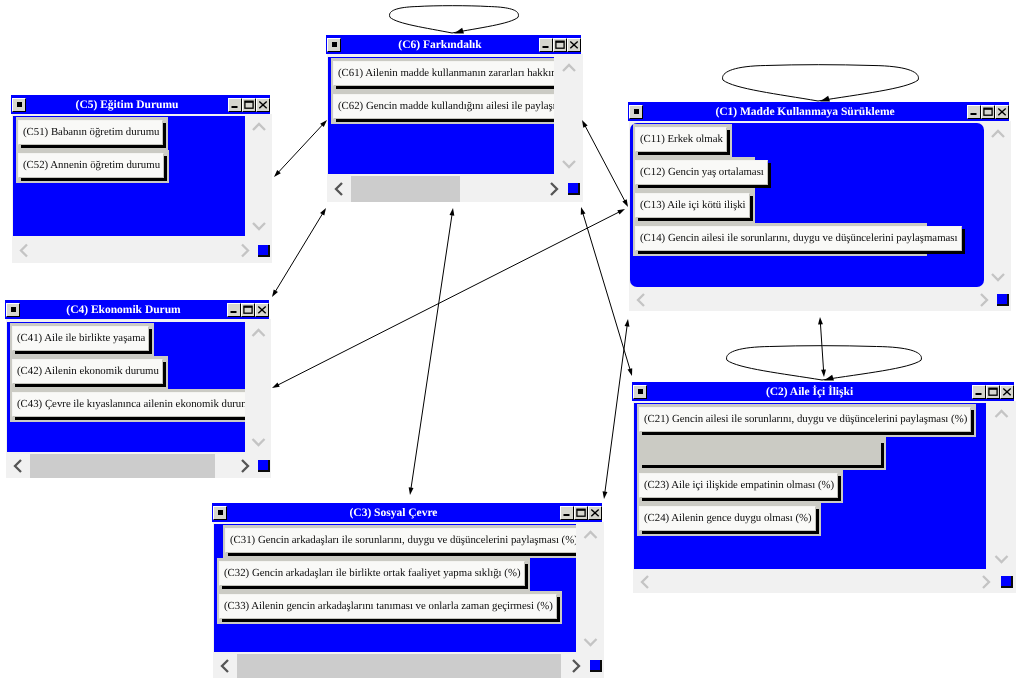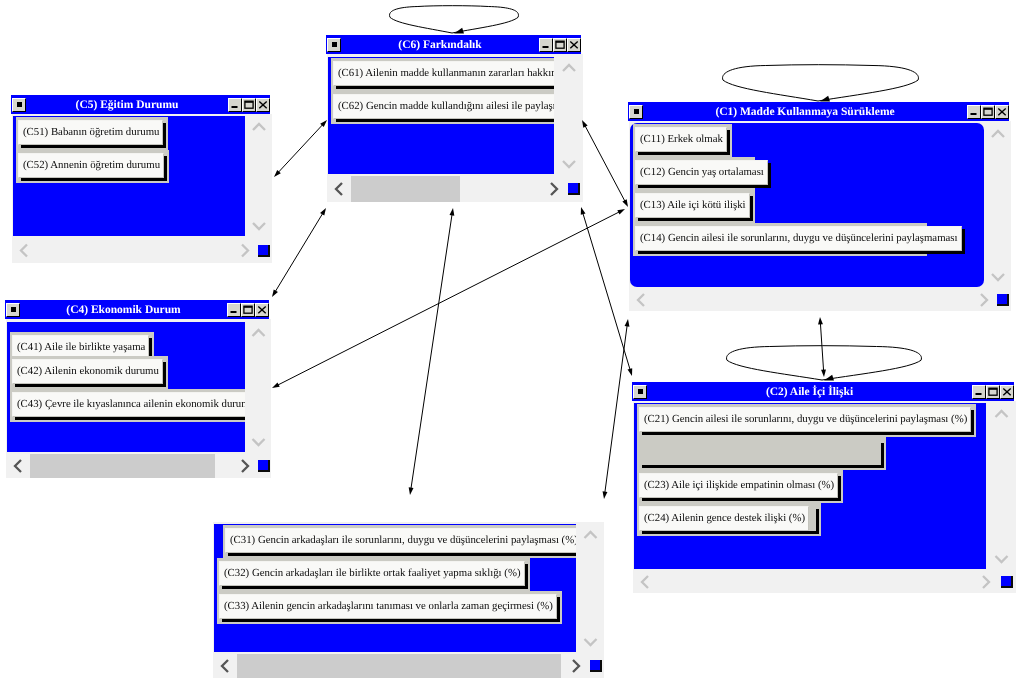--- a/index.html
+++ b/index.html
@@ -310,21 +310,21 @@
             </svg>
           </div>
           <div class="tbtn">
             <svg width="12" height="12" viewBox="0 0 12 12">
               <path d="M2.3,2.4 L9.7,9.2 M9.7,2.4 L2.3,9.2" stroke="#000" stroke-width="1.4" fill="none"></path>
             </svg>
           </div>
         </div>
       </div>
       <div class="client" style="left: 5px; top: 25px; width: 238px; height: 130px;">
-        <div class="itemrow" style="left: 3px; top: 1px; width: 144px; margin-top: 9px;">
+        <div class="itemrow" style="left: 3px; top: 1px; width: 144px;">
           <div class="item">(C41) Aile ile birlikte yaşama</div>
           <div class="item-sh" style="left: 5px; top: 28px; width: 137px; height: 3px;"></div>
           <div class="item-sh" style="left: 139px; top: 6px; width: 3px; height: 22px;"></div>
         </div>
         <div class="itemrow" style="left: 3px; top: 34px; width: 158px; padding-left: 48px;">
           <div class="item">(C42) Ailenin ekonomik durumu</div>
           <div class="item-sh" style="left: 5px; top: 28px; width: 151px; height: 3px;"></div>
           <div class="item-sh" style="left: 153px; top: 6px; width: 3px; height: 22px;"></div>
         </div>
         <div class="itemrow" style="left: 3px; top: 67px; width: 254px;">
@@ -396,21 +396,21 @@
         <div class="itemrow" style="left: 3px; top: 34px; width: 249px;">
           <div class="item-sh" style="left: 5px; top: 28px; width: 242px; height: 3px;"></div>
           <div class="item-sh" style="left: 244px; top: 6px; width: 3px; height: 22px;"></div>
         </div>
         <div class="itemrow" style="left: 3px; top: 67px; width: 206px;">
           <div class="item">(C23) Aile içi ilişkide empatinin olması (%)</div>
           <div class="item-sh" style="left: 5px; top: 28px; width: 199px; height: 3px;"></div>
           <div class="item-sh" style="left: 201px; top: 6px; width: 3px; height: 22px;"></div>
         </div>
         <div class="itemrow" style="left: 3px; top: 100px; width: 184px;">
-          <div class="item">(C24) Ailenin gence destek ilişki (%)</div>
+          <div class="item">(C24) Ailenin gence duygu olması (%)</div>
           <div class="item-sh" style="left: 5px; top: 28px; width: 177px; height: 3px;"></div>
           <div class="item-sh" style="left: 179px; top: 6px; width: 3px; height: 22px;"></div>
         </div>
       </div>
       <div class="vsb" style="left: 358px; top: 24px; width: 29px; height: 167px;">
         <div class="sb-ar" style="left: 0px; top: 0px; width: 29px; height: 22px;">
           <svg width="29" height="22" viewBox="0 0 29 22">
             <path d="M8.5,14 L14.5,8 L20.5,14" stroke="#c4c4c4" stroke-width="2.3" fill="none"></path>
           </svg>
         </div>
@@ -431,20 +431,44 @@
             <path d="M8,5 L14,11 L8,17" stroke="#c4c4c4" stroke-width="2.3" fill="none"></path>
           </svg>
         </div>
       </div>
       <div class="corner" style="left: 368px; top: 192px; width: 19px; height: 22px;">
         <i style="left: 4px; top: 5px;"></i>
       </div>
     </div>
     <div class="win" style="left: 209px; top: 500px; width: 396px; height: 179px;">
       <div class="wbody" style="left: 4px; top: 22px; width: 391px; height: 156px;"></div>
+      <div class="tbar">
+        <div class="tbar-menu">
+          <i></i>
+        </div>
+        <div class="tbar-title">(C3) Sosyal Çevre</div>
+        <div class="tbar-btns">
+          <div class="tbtn">
+            <svg width="12" height="12" viewBox="0 0 12 12">
+              <rect x="2.5" y="7" width="6" height="2" fill="#000"></rect>
+            </svg>
+          </div>
+          <div class="tbtn">
+            <svg width="12" height="12" viewBox="0 0 12 12">
+              <rect x="1.9" y="2.2" width="8.2" height="7" fill="none" stroke="#000" stroke-width="1.3"></rect>
+              <rect x="1.9" y="2.2" width="8.2" height="1.6" fill="#000"></rect>
+            </svg>
+          </div>
+          <div class="tbtn">
+            <svg width="12" height="12" viewBox="0 0 12 12">
+              <path d="M2.3,2.4 L9.7,9.2 M9.7,2.4 L2.3,9.2" stroke="#000" stroke-width="1.4" fill="none"></path>
+            </svg>
+          </div>
+        </div>
+      </div>
       <div class="client" style="left: 5px; top: 24px; width: 362px; height: 128px;">
         <div class="itemrow" style="left: 9px; top: 1px; width: 364px;">
           <div class="item">(C31) Gencin arkadaşları ile sorunlarını, duygu ve düşüncelerini paylaşması (%)</div>
           <div class="item-sh" style="left: 5px; top: 28px; width: 357px; height: 3px;"></div>
         </div>
         <div class="itemrow" style="left: 3px; top: 34px; width: 313px;">
           <div class="item">(C32) Gencin arkadaşları ile birlikte ortak faaliyet yapma sıklığı (%)</div>
           <div class="item-sh" style="left: 5px; top: 28px; width: 306px; height: 3px;"></div>
           <div class="item-sh" style="left: 308px; top: 6px; width: 3px; height: 22px;"></div>
         </div>

